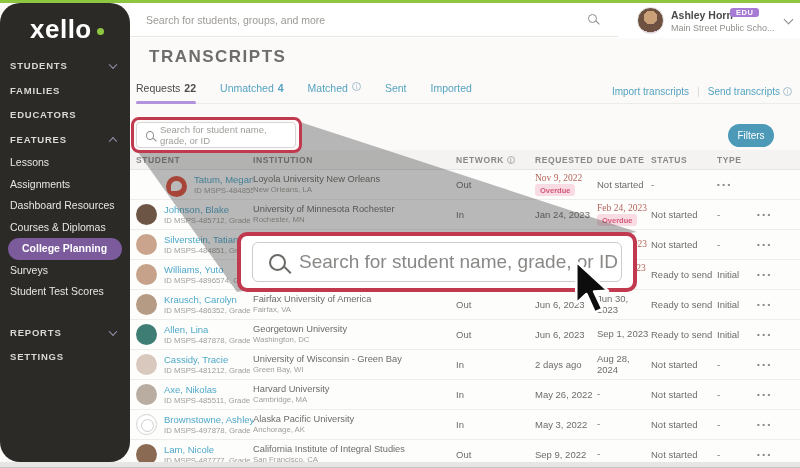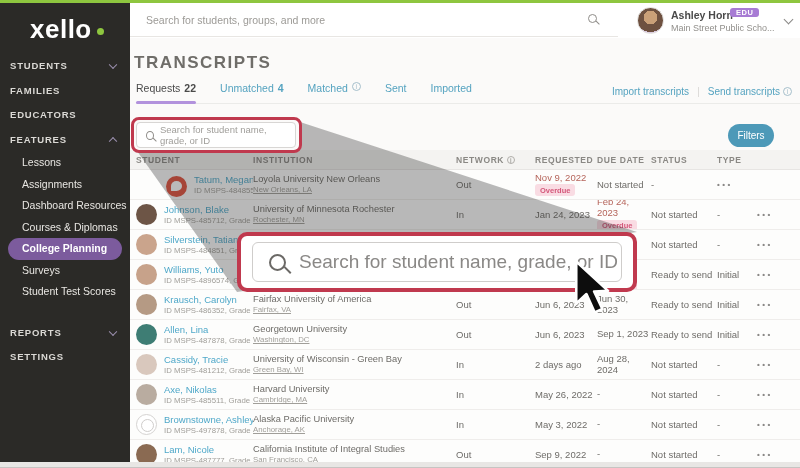--- a/index.html
+++ b/index.html
@@ -3,25 +3,25 @@
 <meta charset="utf-8">
 <style>
   * { margin:0; padding:0; box-sizing:border-box; }
   html,body { width:800px; height:468px; overflow:hidden; }
   body { font-family:"Liberation Sans", sans-serif; background:#fbfaf9; position:relative; }
   .app { position:absolute; inset:0; background:#fbfaf9; }
 
   .greenbar { position:absolute; left:0; top:0; width:800px; height:3px; background:#8ec63f; z-index:8; }
 
   
-  .sidebar { position:absolute; left:0; top:3px; width:130px; height:459px; background:#2b2a27; z-index:2; }
+  .sidebar { position:absolute; left:0; top:3px; width:130px; height:459px; background:#2b2a27; z-index:2;border-radius:20px; }
   .logo { position:relative; margin:11px 0 8px 30px; height:32px; color:#fff; font-size:26px; font-weight:bold; letter-spacing:0.5px; }
   .logo .logo-dot { position:absolute; left:67px; top:14px; width:7px; height:7px; background:#8ec63f; border-radius:50%; }
   .sb-section { position:relative; height:24.5px; line-height:24.5px; padding-left:10px; color:#dbd9d5; font-size:9.5px; font-weight:bold; letter-spacing:0.8px; cursor:pointer; }
-  .sb-sub { position:relative; height:21.5px; line-height:21.5px; padding-left:22px; color:#e8e6e2; font-size:10.5px; cursor:pointer; }
+  .sb-sub { position:relative; height:21.5px; line-height:21.5px; padding-left:10px; color:#e8e6e2; font-size:10.5px; cursor:pointer; }
   .sb-sub.active { background:#7c5b9d; border-radius:11px; margin:0 8px; padding-left:14px; color:#fff; font-weight:bold; }
   [data-name="sidebar-item-reports"] { margin-top:18px; }
   .chev { position:absolute; right:14px; width:6px; height:6px; border-right:1.5px solid #9b8fae; border-bottom:1.5px solid #9b8fae; }
   .chev.down { top:50%; transform:translateY(-70%) rotate(45deg); }
   .chev.up   { top:50%; transform:translateY(-30%) rotate(-135deg); }
 
   
   .main { position:absolute; left:130px; top:3px; width:670px; height:459px; }
   .topbar { position:absolute; left:0; top:0; width:552px; height:35px; background:#fff; }
   .topbar-search { position:absolute; left:0; top:0; width:488px; height:34px; border-bottom:1px solid #e8e6e3; }
@@ -31,21 +31,21 @@
   .topbar-mag { position:absolute; left:458px; top:11px; }
   .user { position:absolute; left:500px; top:0; width:170px; height:35px; background:#fff; cursor:pointer; }
   .user-avatar { position:absolute; left:7px; top:4px; width:27px; height:27px; border-radius:50%;
     background:radial-gradient(circle at 50% 38%, #caa078 34%, #6e5140 35% 72%, #d9c7e0 73%); border:1px solid #e2e0dd; }
   .user-name { position:absolute; left:41px; top:6px; font-size:10.5px; font-weight:bold; color:#4a4a4a; }
   .edu-badge { position:absolute; left:100px; top:5px; background:#a77bd4; color:#fff; font-size:7.5px; font-weight:bold; padding:0 6px; border-radius:3px; letter-spacing:0.5px; }
   .user-org { position:absolute; left:41px; top:20px; font-size:9px; color:#918f8b; }
   .user-chev { position:absolute; right:8px; top:13px; width:7px; height:7px; border-right:1.5px solid #8a8886; border-bottom:1.5px solid #8a8886; transform:rotate(45deg); }
 
   
-  .page-title { position:absolute; left:4px; top:44px; font-size:17px; font-weight:bold; color:#6f6d69; letter-spacing:1.5px;margin-top:6px; }
+  .page-title { position:absolute; left:19px; top:44px; font-size:17px; font-weight:bold; color:#6f6d69; letter-spacing:1.5px; }
   .tabs { position:absolute; left:6px; top:79px; right:0; height:22px; border-bottom:1px solid #ebebe9; display:flex; gap:24px; }
   .tab { position:relative; font-size:10.5px; color:#55a3c0; cursor:pointer; padding-bottom:6px; display:flex; align-items:flex-start; gap:4px; }
   .tab.active { color:#4a4a4a; }
   .tab.active::after { content:""; position:absolute; left:0; right:0; bottom:-1px; height:3px; background:#b292dd; border-radius:2px; }
   .tab-count { font-weight:bold; }
   .info-i { display:inline-block; width:9px; height:9px; border:1px solid #a5bfcb; border-radius:50%; font-size:7px; line-height:8px; text-align:center; color:#a5bfcb; font-style:normal; }
   .info-i::before { content:"i"; }
   .hdr-links { position:absolute; right:8px; top:83px; font-size:10px; color:#55a3c0; display:flex; gap:8px; align-items:center; }
   .hdr-links .sep { color:#d8d6d4; }
   .hdr-link { cursor:pointer; display:flex; align-items:center; gap:3px; }
@@ -66,23 +66,23 @@
   .td { display:flex; flex-direction:column; justify-content:center; font-size:9.5px; color:#6e6c68; overflow:hidden; }
   .td.student { flex-direction:row; align-items:center; gap:7px; }
   .avatar { width:21px; height:21px; border-radius:50%; flex:0 0 auto; position:relative; }
   .avatar.logo::after { content:""; position:absolute; left:5px; top:5px; width:11px; height:10px; background:#fff; border-radius:60% 60% 60% 10%; }
   .avatar.ring { background:#fff !important; border:1px solid #d5d3d1; }
   .avatar.ring::after { content:""; position:absolute; left:4px; top:4px; width:11px; height:11px; border:1.5px solid #cfcdcb; border-radius:50%; }
   .stu-txt { display:flex; flex-direction:column; line-height:1.2; overflow:hidden; }
   .stu-name { font-size:9.5px; color:#4fa8c9; text-decoration:none; cursor:pointer; white-space:nowrap; }
   .stu-id { font-size:7.8px; color:#a09e99; white-space:nowrap; }
   .inst-name { font-size:9.3px; color:#6e6c68; line-height:1.2; white-space:nowrap; }
-  .inst-loc { font-size:7.8px; color:#a09e99; line-height:1.2;text-decoration:underline; }
+  .inst-loc { font-size:7.8px; color:#a09e99; line-height:1.2; }
   .due-date { line-height:1.15; }
-  .due-date.overdue { color:#b5645a; }
+  .due-date.overdue { color:#b5645a;font-family:Liberation Serif, serif; }
   .ov-badge { align-self:flex-start; background:#f9dce3; color:#d4587a; font-size:7.5px; font-weight:bold; padding:1.5px 5px; border-radius:3px; margin-top:1px; }
   .td.actions { align-items:flex-start; justify-content:center; cursor:pointer; }
   .dots { color:#8a8886; font-size:8px; letter-spacing:2.5px; font-weight:bold; }
   .dots::before { content:"•••"; }
 
   
   .beam { position:absolute; left:0; top:0; width:800px; height:468px; z-index:4; pointer-events:none; }
   .zoom-box { position:absolute; left:237px; top:232px; width:400px; height:60px; background:#fff; border:4px solid #c0394e; border-radius:10px; z-index:7; }
   .zoom-inner { position:absolute; left:11px; top:6px; right:11px; bottom:6px; border:1px solid #cfcdcb; border-radius:6px; display:flex; align-items:center; gap:13px; padding-left:16px; background:#fff; }
   .mag.big { width:17px; height:17px; border-width:2.2px; border-color:#6b6966; }

